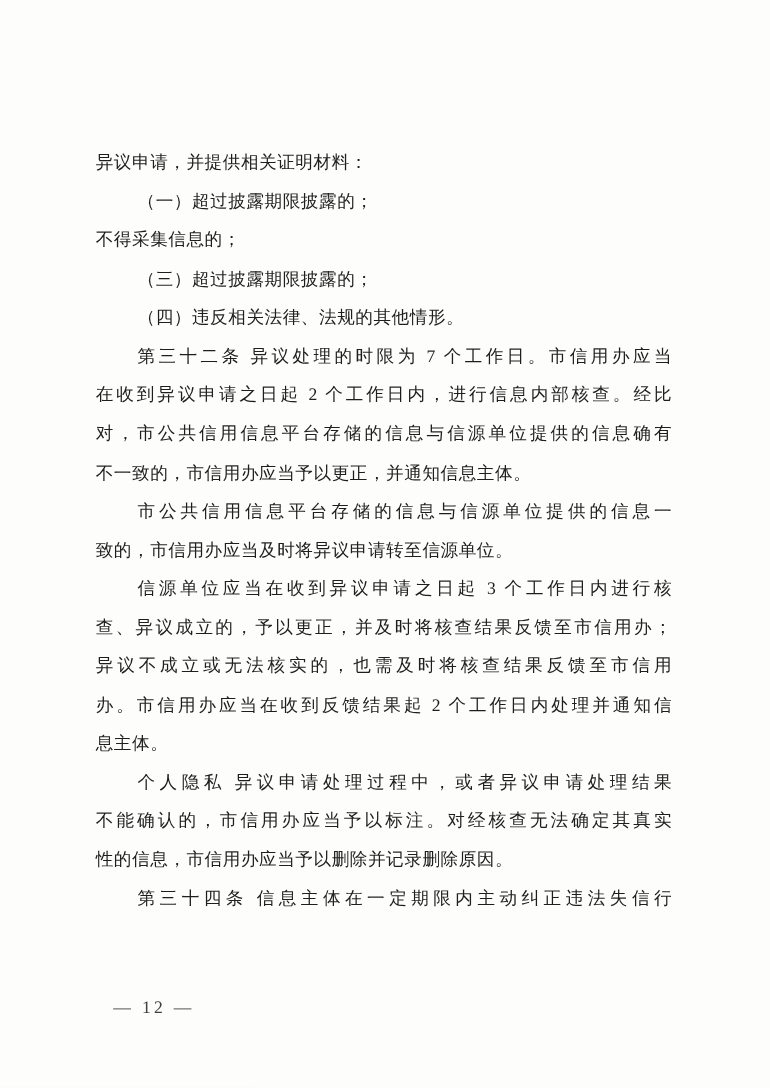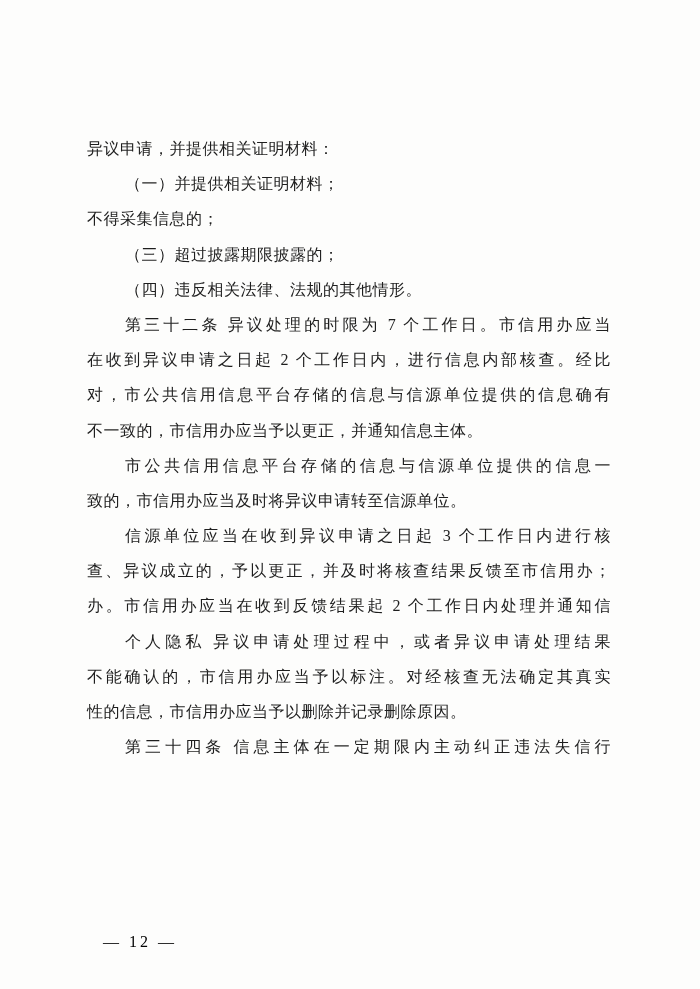--- a/index.html
+++ b/index.html
@@ -40,42 +40,43 @@
     font-weight: normal;
     font-family: "Liberation Sans", "DejaVu Sans", sans-serif;
   }
   .footer {
     position: absolute;
     left: 103px;
     top: 906px;
     font-size: 16px;
     line-height: 22px;
     letter-spacing: 3px;
-    color: #000000;
-    margin-top: 25px;
+    color: #404040;
   }
 </style>
 </head>
 <body>
 
 <div class="page">
   <div class="text-block">
       <div class="line">异议申请，并提供相关证明材料：</div>
-      <div class="line indent">（一）并提供相关证明材料；</div>
+      <div class="line indent">（一）超过披露期限披露的；</div>
       <div class="line">不得采集信息的；</div>
       <div class="line indent">（三）超过披露期限披露的；</div>
       <div class="line indent">（四）违反相关法律、法规的其他情形。</div>
       <div class="line indent fill"><span class="b">第三十二条</span> 异议处理的时限为 7 个工作日。市信用办应当</div>
       <div class="line fill">在收到异议申请之日起 2 个工作日内，进行信息内部核查。经比</div>
       <div class="line fill">对，市公共信用信息平台存储的信息与信源单位提供的信息确有</div>
       <div class="line">不一致的，市信用办应当予以更正，并通知信息主体。</div>
       <div class="line indent fill">市公共信用信息平台存储的信息与信源单位提供的信息一</div>
       <div class="line">致的，市信用办应当及时将异议申请转至信源单位。</div>
       <div class="line indent fill">信源单位应当在收到异议申请之日起 3 个工作日内进行核</div>
       <div class="line fill">查、异议成立的，予以更正，并及时将核查结果反馈至市信用办；</div>
+      <div class="line fill">异议不成立或无法核实的，也需及时将核查结果反馈至市信用</div>
       <div class="line fill">办。市信用办应当在收到反馈结果起 2 个工作日内处理并通知信</div>
+      <div class="line">息主体。</div>
       <div class="line indent fill"><span class="b">个人隐私</span> 异议申请处理过程中，或者异议申请处理结果</div>
       <div class="line fill">不能确认的，市信用办应当予以标注。对经核查无法确定其真实</div>
       <div class="line">性的信息，市信用办应当予以删除并记录删除原因。</div>
       <div class="line indent fill"><span class="b">第三十四条</span> 信息主体在一定期限内主动纠正违法失信行</div>
     </div>
   <div class="footer">— 12 —</div>
 </div>
 
 </body></html>

